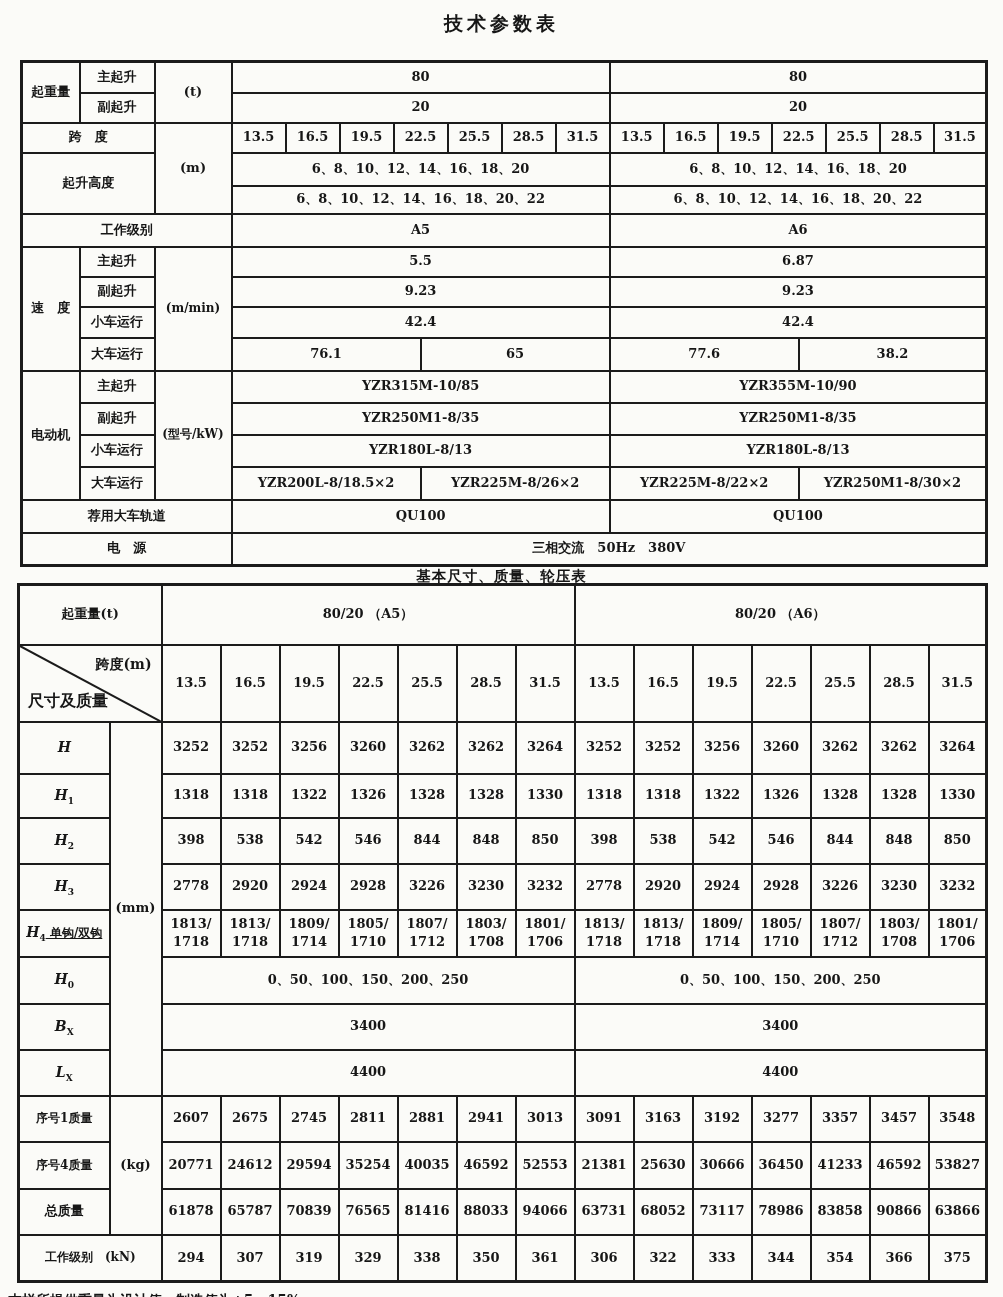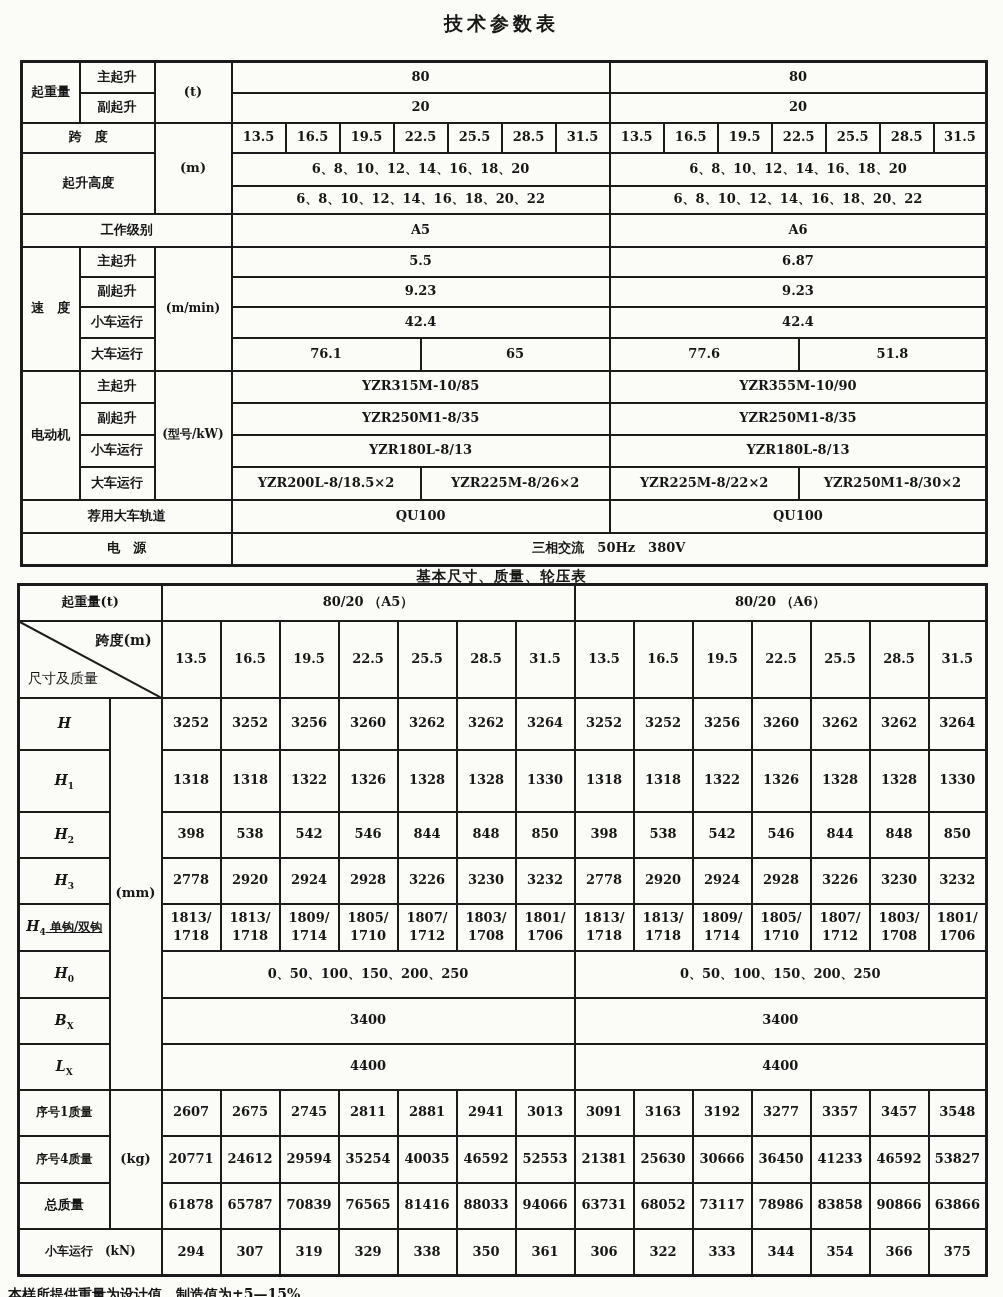--- a/index.html
+++ b/index.html
@@ -28,21 +28,21 @@
   .t2-title{
     text-align:center;font-size:14.5px;font-weight:bold;
     margin:2px 0 0 0;line-height:13px;letter-spacing:1px;
   }
   .var{font-style:italic;font-size:14px;font-family:"DejaVu Serif",serif;}
   sub{font-size:9px;font-weight:bold;}
   .sfx{font-size:12px;text-decoration:underline;}
   td.diag{position:relative;padding:0;}
   .diag svg{position:absolute;left:0;top:0;width:100%;height:100%;display:block;}
   .diag .diag-top{position:absolute;top:8px;right:9px;font-size:14px;font-weight:bold;}
-  .diag .diag-bot{position:absolute;bottom:9px;left:8px;font-size:14px;font-weight:normal;}
+  .diag .diag-bot{position:absolute;bottom:9px;left:8px;font-size:16px;font-weight:bold;}
   .footnote{margin:9px 0 0 8px;font-size:14px;font-weight:bold;}
 </style>
 </head>
 <body>
 
 <div class="doc-title">技术参数表</div>
 
 <table class="t1">
   <colgroup>
     <col style="width:58px">
@@ -137,21 +137,21 @@
   <tr style="height:31px">
     <td>小车运行</td>
     <td colspan="14">42.4</td>
     <td colspan="14">42.4</td>
   </tr>
   <tr style="height:33px">
     <td>大车运行</td>
   <td colspan="7">76.1</td>
         <td colspan="7">65</td>
         <td colspan="7">77.6</td>
-        <td colspan="7">51.8</td>
+        <td colspan="7">38.2</td>
       </tr>
   <tr style="height:32px">
     <td rowspan="4">电动机</td>
     <td>主起升</td>
     <td rowspan="4" class="small">(型号/kW)</td>
     <td colspan="14">YZR315M-10/85</td>
     <td colspan="14">YZR355M-10/90</td>
   </tr>
   <tr style="height:32px">
     <td>副起升</td>
@@ -197,21 +197,21 @@
       <col style="width:59px">
     <col style="width:59px">
       <col style="width:59px">
       <col style="width:59px">
       <col style="width:59px">
       <col style="width:59px">
       <col style="width:59px">
       <col style="width:58px">
   </colgroup>
   <tbody>
-      <tr style="height:36px">
+      <tr style="height:60px">
     <td colspan="2">起重量(t)</td>
     <td colspan="7">80/20 （A5）</td>
     <td colspan="7">80/20 （A6）</td>
   </tr>
   <tr style="height:76px">
     <td colspan="2" class="diag">
       <svg viewBox="0 0 100 100" preserveAspectRatio="none">
             <line x1="0" y1="0" x2="100" y2="100" stroke="#1b1b1b" stroke-width="2" vector-effect="non-scaling-stroke"></line>
           </svg>
       <span class="diag-top">跨度(m)</span>
@@ -243,21 +243,21 @@
         <td>3262</td>
         <td>3264</td>
         <td>3252</td>
         <td>3252</td>
         <td>3256</td>
         <td>3260</td>
         <td>3262</td>
         <td>3262</td>
         <td>3264</td>
       </tr>
-  <tr style="height:62px">
+  <tr style="height:44px">
     <td><span class="var">H</span><sub>1</sub></td>
   <td>1318</td>
         <td>1318</td>
         <td>1322</td>
         <td>1326</td>
         <td>1328</td>
         <td>1328</td>
         <td>1330</td>
         <td>1318</td>
         <td>1318</td>
@@ -393,21 +393,21 @@
         <td>94066</td>
         <td>63731</td>
         <td>68052</td>
         <td>73117</td>
         <td>78986</td>
         <td>83858</td>
         <td>90866</td>
         <td>63866</td>
       </tr>
   <tr style="height:47px">
-    <td colspan="2" class="small">小车运行　(kN)</td>
+    <td colspan="2" class="small">工作级别　(kN)</td>
   <td>294</td>
         <td>307</td>
         <td>319</td>
         <td>329</td>
         <td>338</td>
         <td>350</td>
         <td>361</td>
         <td>306</td>
         <td>322</td>
         <td>333</td>

